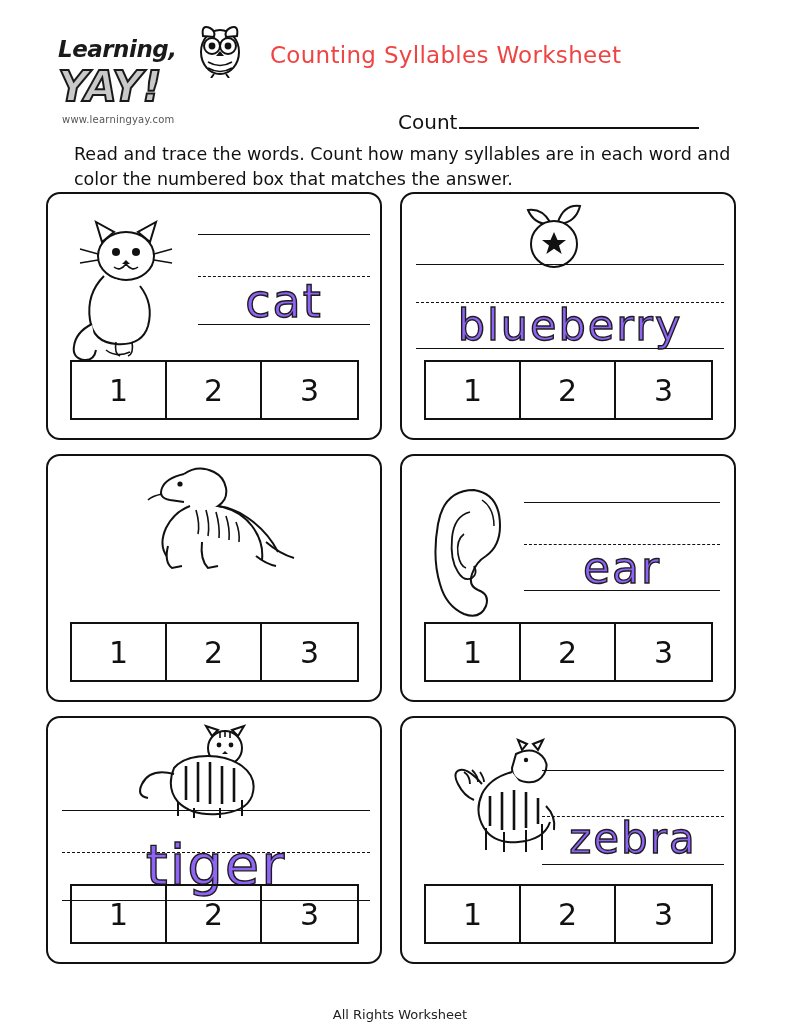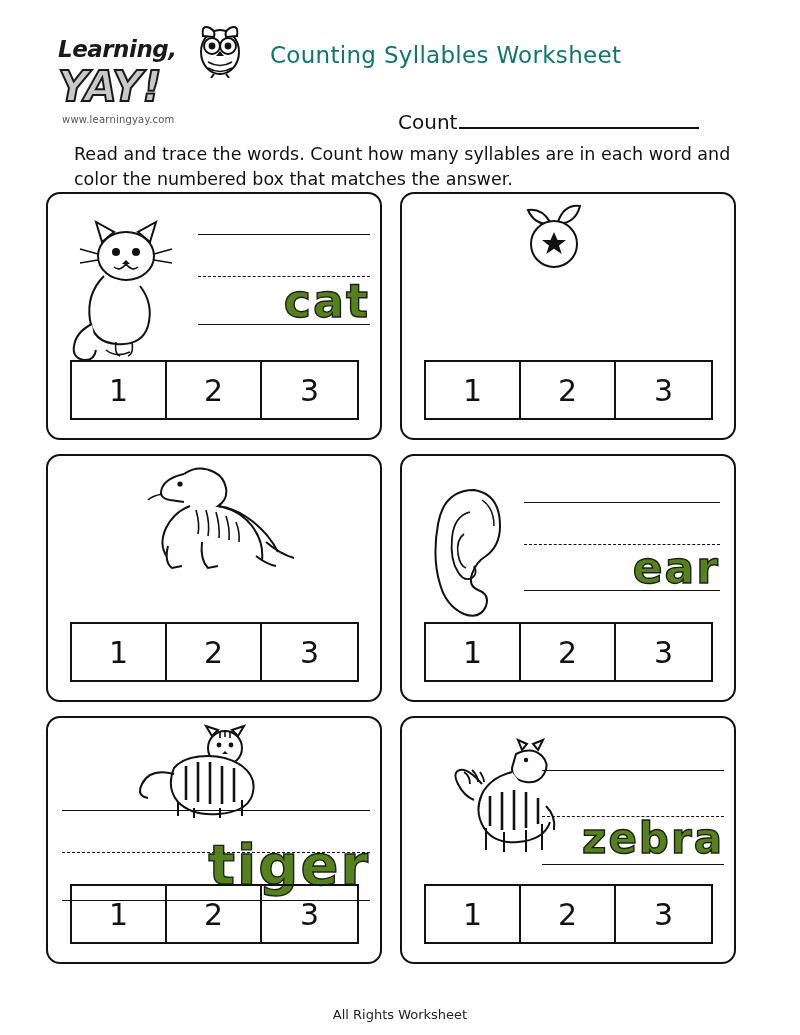--- a/index.html
+++ b/index.html
@@ -59,21 +59,21 @@
     color: #555;
     letter-spacing: 0.2px;
   }
 
   .title {
     position: absolute;
     left: 270px; top: 42px;
     width: 500px;
     font-size: 23px;
     letter-spacing: 0.3px;
-    color: #0f766e;
+    color: #ef4444;
   }
   .name-row {
     position: absolute;
     left: 398px; top: 110px;
     font-size: 20px;
     color: #111;
     white-space: nowrap;
   }
   .name-line {
     display: inline-block;
@@ -131,24 +131,24 @@
     border-top: 1.6px solid #111;
   }
   .wline-mid {
     position: absolute;
     left: 0; right: 0;
     border-top: 1.6px dashed #111;
   }
   .trace-word {
     position: absolute;
     left: 0; right: 0;
-    text-align: right;
-    font-family: "DejaVu Sans", sans-serif;
-    font-weight: 700;
-    color: #4d7c0f;
+    text-align: center;
+    font-family: "DejaVu Sans", sans-serif;
+    font-weight: 400;
+    color: #8b5cf6;
     -webkit-text-stroke: 1.4px #111;
     letter-spacing: 2px;
     white-space: nowrap;
     opacity: 0.95;
   }
 
   
   .numbers {
     position: absolute;
     left: 22px;
@@ -255,20 +255,26 @@
 
       <div class="card">
         <div class="pic" style="left:104px; top:6px; width:96px; height:72px;">
           <svg viewBox="0 0 96 72" width="96" height="72">
             <path d="M52 22 q6 -18 22 -16 q-4 16 -20 18" fill="#fff" stroke="#111" stroke-width="2"></path>
             <path d="M44 22 q-8 -14 -22 -12 q6 14 20 14" fill="#fff" stroke="#111" stroke-width="2"></path>
             <circle cx="48" cy="44" r="23" fill="#fff" stroke="#111" stroke-width="2"></circle>
             <path d="M48 32 l3.5 8 h8.5 l-7 5.5 l2.7 8.5 l-7.7 -5.2 l-7.7 5.2 l2.7 -8.5 l-7 -5.5 h8.5 Z" fill="#111"></path>
           </svg>
         </div>
+        <div class="writing" style="left:14px; top:62px; width:308px; height:108px;">
+          <div class="wline-top" style="top:8px;"></div>
+          <div class="wline-mid" style="top:46px;"></div>
+          <div class="wline-bottom" style="top:92px;"></div>
+          <div class="trace-word" style="top:48px; font-size:43px; line-height:43px;">blueberry</div>
+        </div>
         <div class="numbers">
           <div class="numbox">1</div>
           <div class="numbox">2</div>
           <div class="numbox">3</div>
         </div>
       </div>
     </div>
 
     <div class="row">
 

